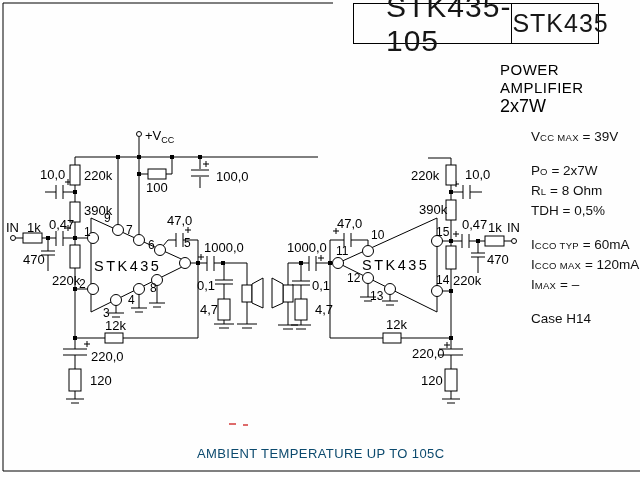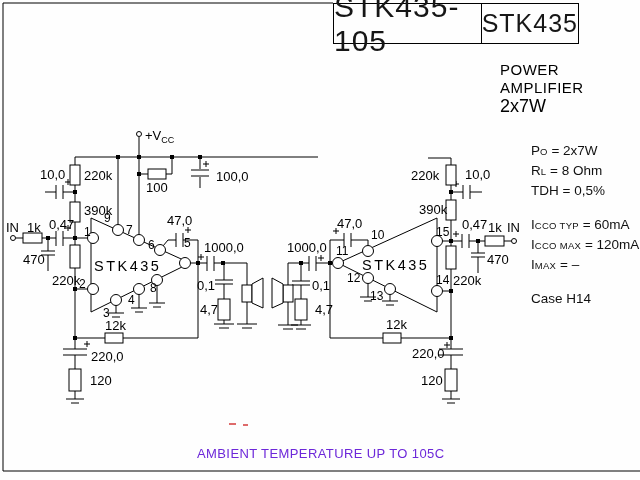--- a/index.html
+++ b/index.html
@@ -7,37 +7,37 @@
           font-family:"Liberation Sans",sans-serif;color:#000;}
   svg{position:absolute;left:0;top:0;}
   svg text{font-family:"Liberation Sans",sans-serif;font-size:13px;fill:#000;stroke:none;}
   svg text.pin{font-size:12px;}
   svg text.ic{font-size:14.5px;letter-spacing:2.5px;}
   svg tspan.sub{font-size:9px;}
   .wire{stroke:#000;stroke-width:1;fill:none;}
   .comp{stroke:#000;stroke-width:1;fill:#fff;}
   .dots{fill:#000;stroke:none;}
   
-  .titlebox{position:absolute;left:333px;top:3px;width:246px;height:41px;border:1px solid #000;
-            display:flex;box-sizing:border-box;}
+  .titlebox{position:absolute;left:353px;top:3px;width:246px;height:41px;border:1px solid #000;
+            display:flex;box-sizing:border-box;padding-left:32px;}
   .titlebox .cell{display:flex;align-items:center;justify-content:center;height:100%;
                   font-weight:400;color:#161616;}
   .titlebox .cl{width:214px;border-right:1px solid #000;font-size:30px;letter-spacing:1px;}
   .titlebox .cr{flex:1;font-size:25px;letter-spacing:1px;}
   
   .subtitle{position:absolute;left:500px;top:61px;width:136px;text-align:left;line-height:18px;}
   .subtitle .s1{font-size:15px;letter-spacing:0.5px;}
   .subtitle .s2{font-size:18px;}
   
   .specs{position:absolute;left:531px;top:127px;width:108px;}
   .spec-group{margin-bottom:14px;}
   .spec-line{height:20px;line-height:20px;font-size:13.5px;white-space:nowrap;color:#111;}
   .spec-line .sub{font-size:9.5px;letter-spacing:0.3px;}
   
-  .footer{position:absolute;left:197px;top:446px;font-size:13px;letter-spacing:0.4px;color:#6d28d9;}
+  .footer{position:absolute;left:197px;top:446px;font-size:13px;letter-spacing:0.4px;color:#0c4a6e;}
   .speck{position:absolute;height:2px;background:#d33a3a;opacity:0.75;}
   .sp1{left:229px;top:423px;width:7px;}
   .sp2{left:243px;top:424px;width:5px;}
 </style>
 </head>
 <body>
 
 <div id="screen">
 
   <svg width="640" height="480" viewBox="0 0 640 480">
@@ -216,20 +216,21 @@
     <div class="cell cr">STK435</div>
   </div>
 
   <div class="subtitle">
     <div class="s1">POWER AMPLIFIER</div>
     <div class="s2">2x7W</div>
   </div>
 
   <div class="specs">
       <div class="spec-group">
+        <div class="spec-line"><span>V</span><span class="sub">CC MAX</span><span> = 39V</span></div>
       </div>
       <div class="spec-group">
         <div class="spec-line"><span>P</span><span class="sub">O</span><span>  = 2x7W</span></div>
         <div class="spec-line"><span>R</span><span class="sub">L</span><span>  = 8 Ohm</span></div>
         <div class="spec-line"><span>TDH = 0,5%</span></div>
       </div>
       <div class="spec-group">
         <div class="spec-line"><span>I</span><span class="sub">CCO TYP</span><span> = 60mA</span></div>
         <div class="spec-line"><span>I</span><span class="sub">CCO MAX</span><span> = 120mA</span></div>
         <div class="spec-line"><span>I</span><span class="sub">MAX</span><span> =   –</span></div>

